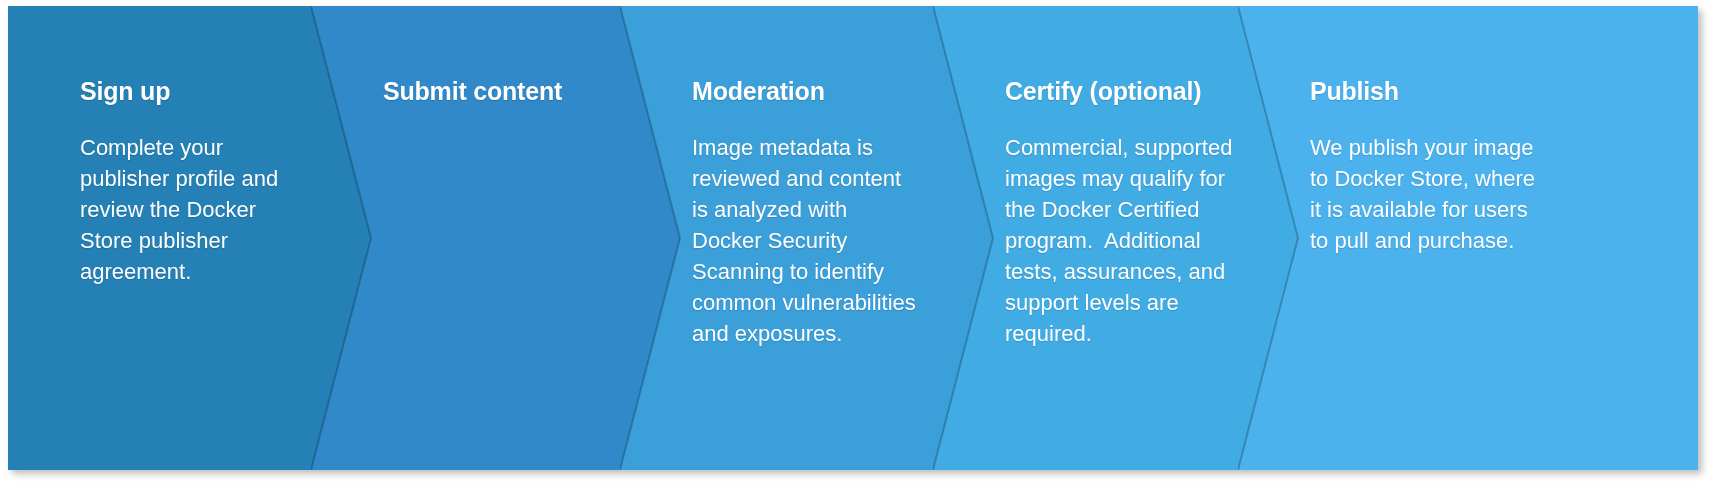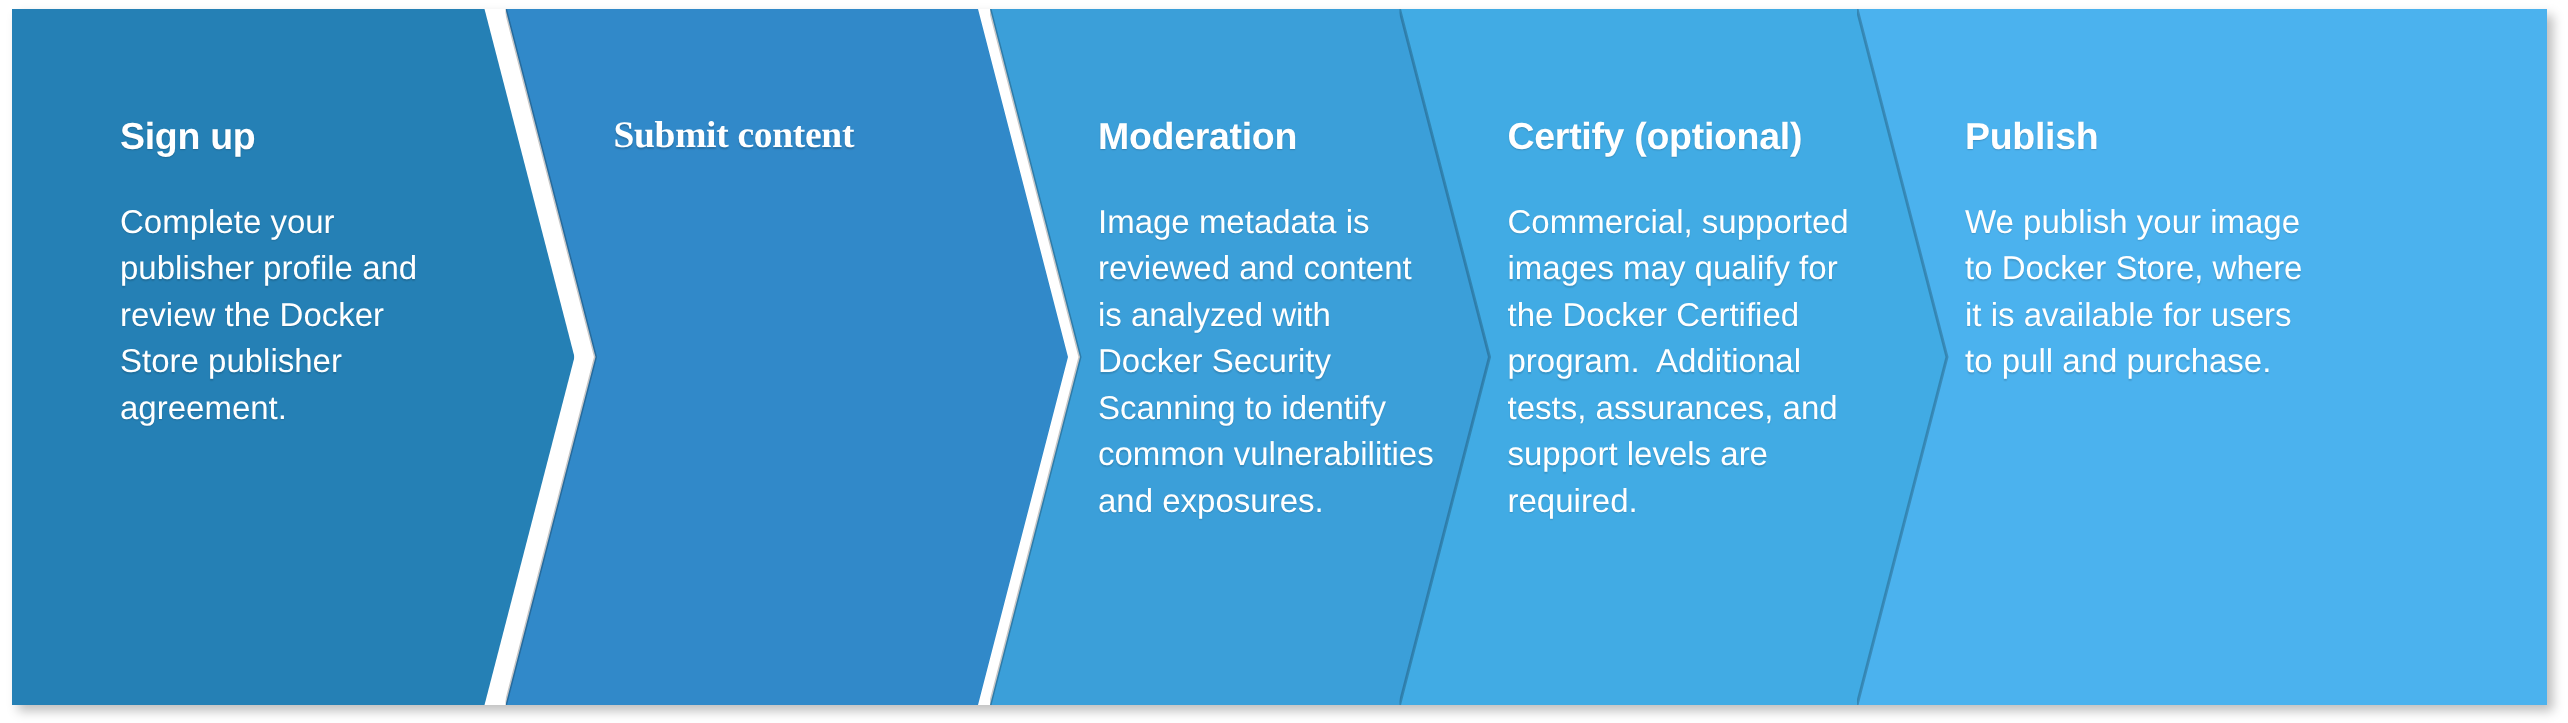--- a/index.html
+++ b/index.html
@@ -136,33 +136,33 @@
   <div id="process-board">
 
     <div class="chevron first" style="left:0px; width:375px;padding-left:24px;">
       <div class="chevron-shape" style="background:#2580b5;"></div>
       <div class="chevron-text">
         <p class="step-title">Sign up</p>
         <p class="step-body">Complete your publisher profile and review the Docker Store publisher agreement.</p>
       </div>
     </div>
 
-    <div class="chevron" style="left:329px; width:375px;font-family:Liberation Serif, serif;">
+    <div class="chevron" style="left:303px; width:375px;">
       <div class="chevron-shape" style="background:#3189c9;"></div>
       <div class="chevron-seam">
         <svg viewBox="0 0 64 464" preserveAspectRatio="none" aria-hidden="true">
           <polyline points="0,0 60,232 0,464" fill="none" stroke="rgba(0,0,0,0.22)" stroke-width="2"></polyline>
         </svg>
       </div>
       <div class="chevron-text">
         <p class="step-title">Submit content</p>
       </div>
     </div>
 
-    <div class="chevron" style="left:652px; width:375px;text-decoration:underline;">
+    <div class="chevron" style="left:612px; width:375px;text-decoration:underline;">
       <div class="chevron-shape" style="background:#3b9fd9;"></div>
       <div class="chevron-seam">
         <svg viewBox="0 0 64 464" preserveAspectRatio="none" aria-hidden="true">
           <polyline points="0,0 60,232 0,464" fill="none" stroke="rgba(0,0,0,0.22)" stroke-width="2"></polyline>
         </svg>
       </div>
       <div class="chevron-text">
         <p class="step-title">Moderation</p>
         <p class="step-body">Image metadata is reviewed and content is analyzed with Docker Security Scanning to identify common vulnerabilities and exposures.</p>
       </div>

